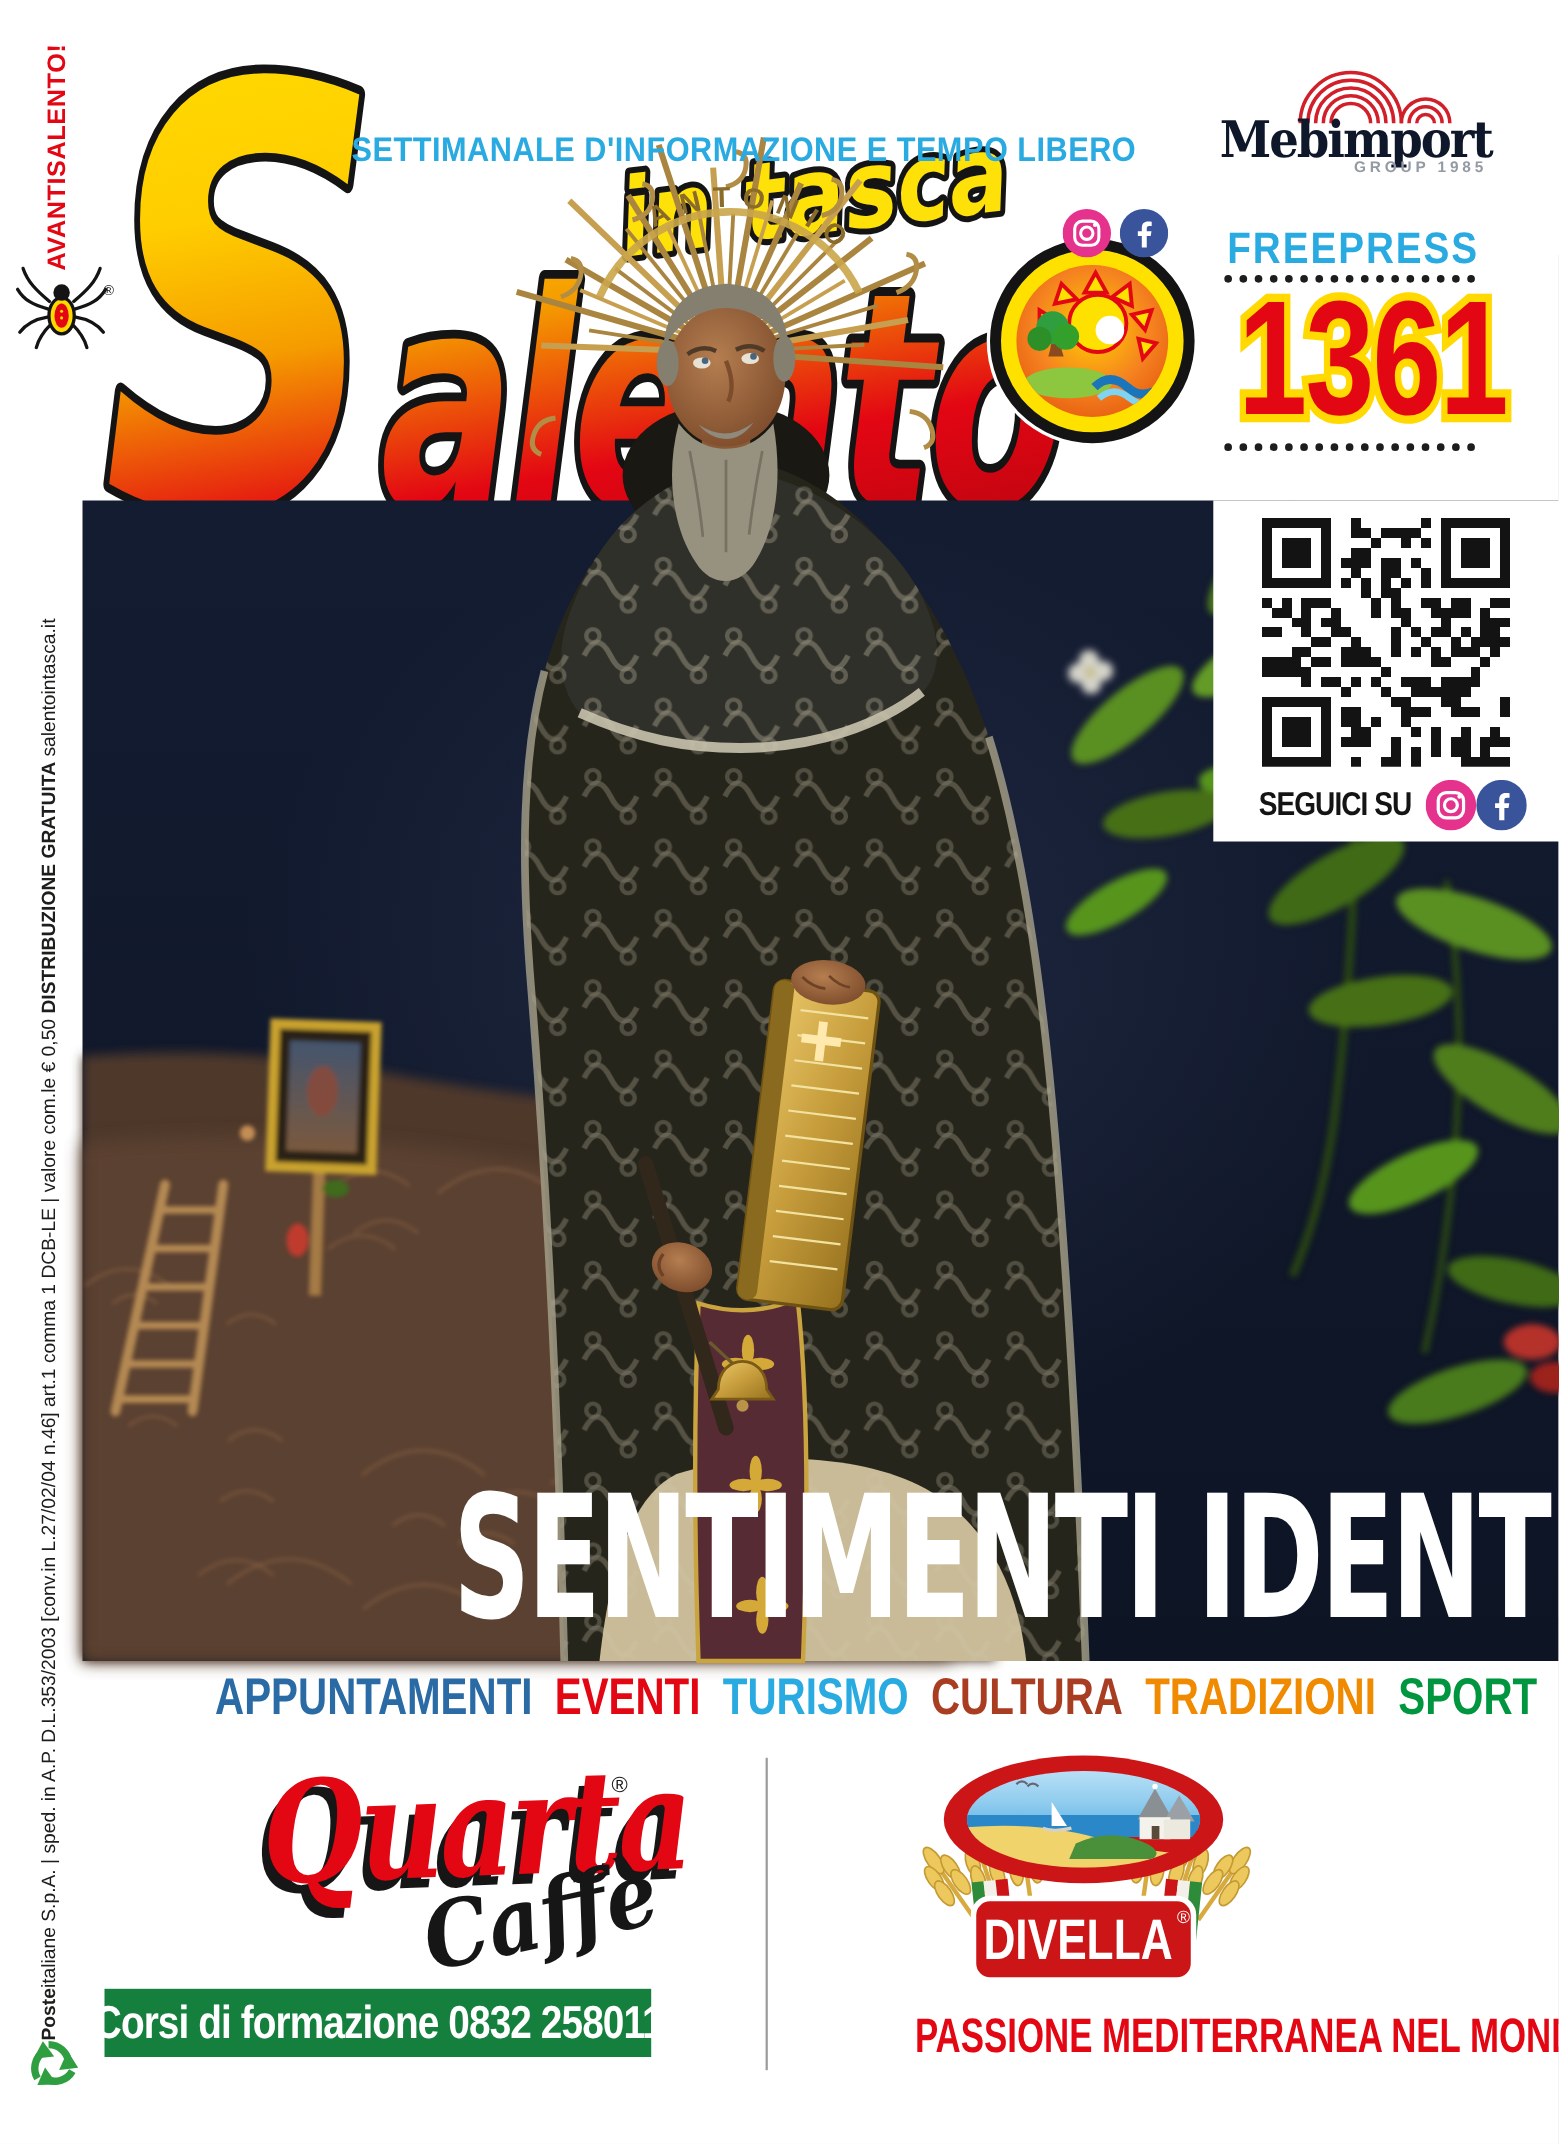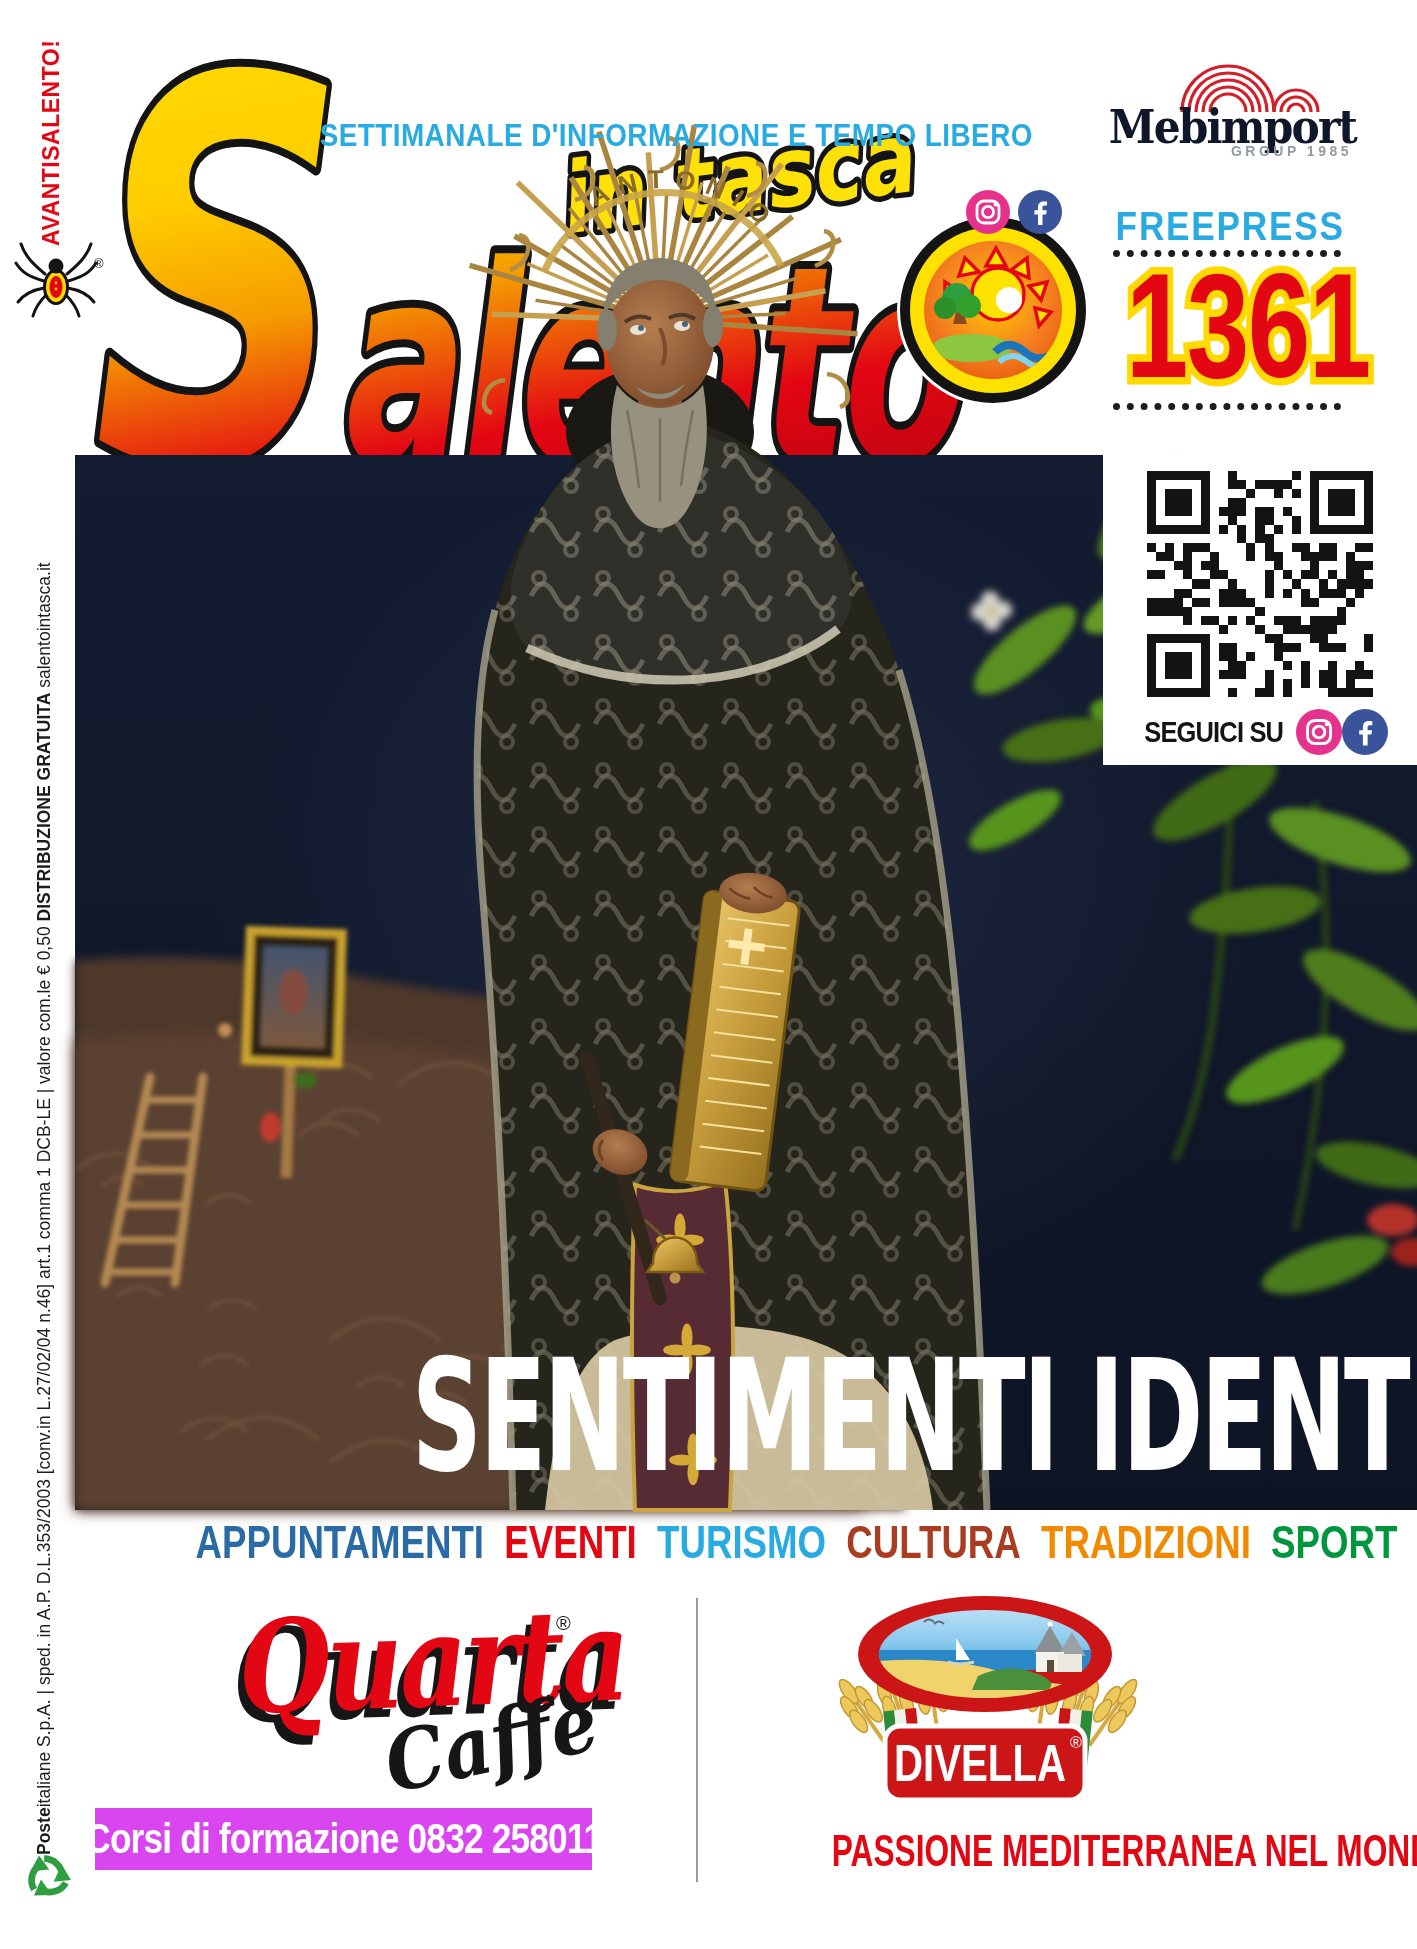--- a/index.html
+++ b/index.html
@@ -64,21 +64,21 @@
   .cats .cat{font-weight:bold;font-size:47px;letter-spacing:0;margin:0 13px;display:inline-block;}
 
   
   .quarta-name{left:196px;top:1586px;z-index:2;transform:rotate(-2deg);}
   .quarta-name span{font-family:"DejaVu Serif",serif;font-style:italic;font-weight:bold;
     font-size:128px;color:#e30613;text-shadow:-8px 9px 0 #161616;transform:scaleX(.82);letter-spacing:-4px;}
   .quarta-reg{left:556px;top:1612px;font-size:20px;color:#161616;z-index:2;}
   .quarta-sub{left:372px;top:1694px;z-index:2;transform:rotate(-12deg);}
   .quarta-sub span{font-family:"DejaVu Serif",serif;font-style:italic;font-weight:bold;
     font-size:82px;color:#161616;transform:scaleX(.9);}
-  .quarta-banner{left:95px;top:1808px;width:497px;height:62px;background:#d946ef;z-index:2;
+  .quarta-banner{left:95px;top:1808px;width:497px;height:62px;background:#15803d;z-index:2;
     display:flex;align-items:center;justify-content:center;}
   .quarta-banner span{color:#fff;font-weight:bold;font-size:42px;transform:scaleX(.84);letter-spacing:-1px;}
   .foot-divider{left:696px;top:1598px;width:2px;height:284px;background:#9a9a9a;z-index:2;}
   .divella{left:828px;top:1588px;z-index:2;}
   .divella-tag{left:710px;top:1826px;width:700px;text-align:center;z-index:2;}
   .divella-tag span{font-weight:bold;font-size:44px;color:#e30613;transform:scaleX(.72);letter-spacing:0px;}
 </style>
 </head>
 <body>
 

